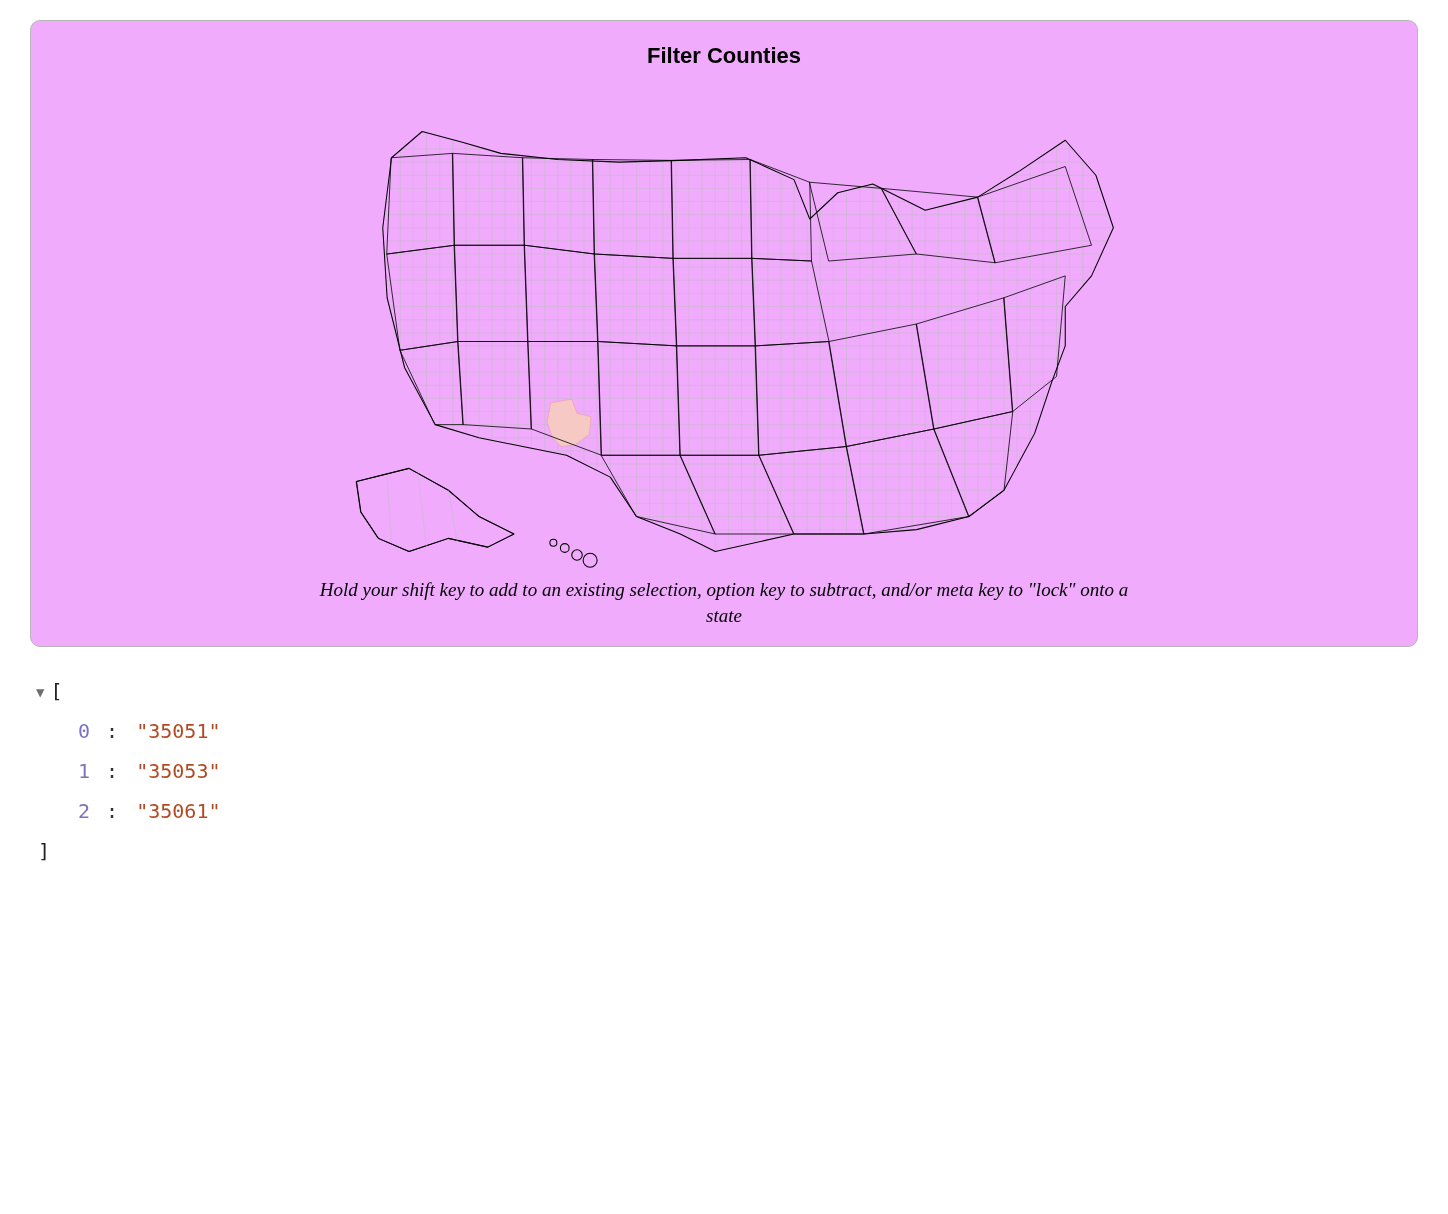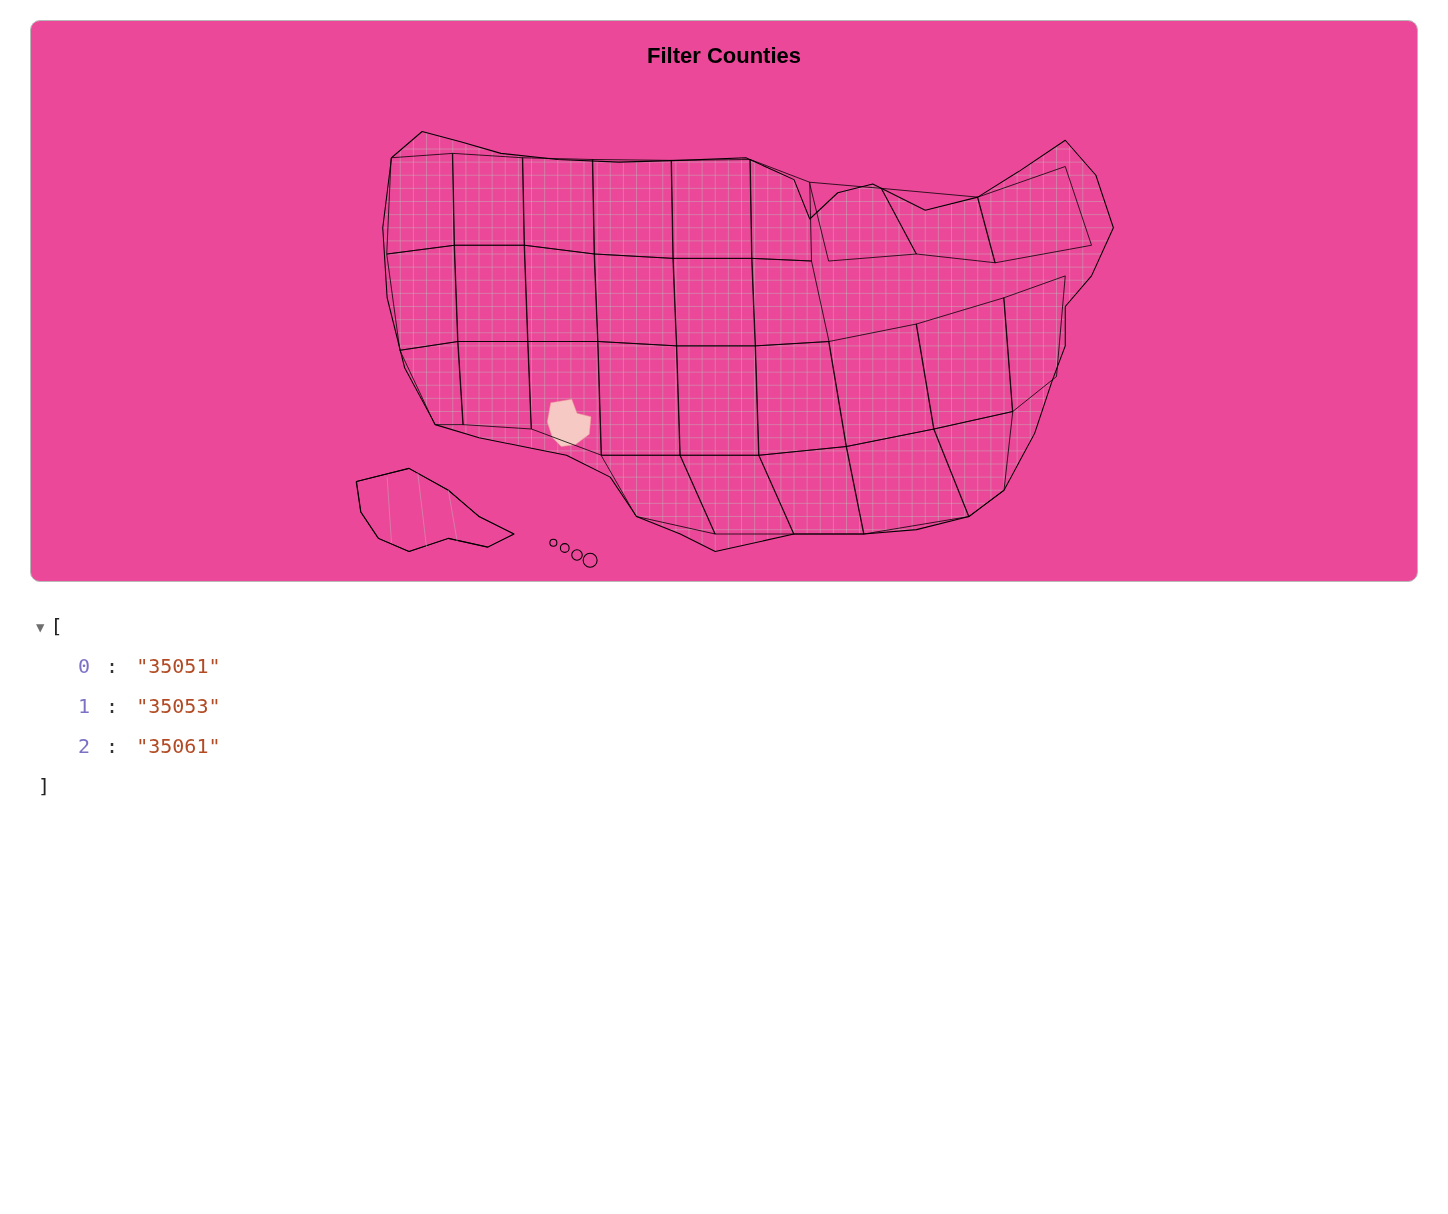--- a/index.html
+++ b/index.html
@@ -8,21 +8,21 @@
       padding: 20px 30px;
       font-family: -apple-system, BlinkMacSystemFont, "Segoe UI", Helvetica, Arial, sans-serif;
       font-size: 16px;
       color: #000;
       background: #fff;
     }
     .card {
       border: 1px solid #b7b7b7;
       border-radius: 10px;
       overflow: hidden;
-      background: #ec4899;
+      background: #f0abfc;
       margin-bottom: 24px;
     }
     .card-body {
       padding: 18px 24px 12px 24px;
     }
     .chart-title {
       text-align: center;
       font-size: 22px;
       font-weight: 700;
       margin: 4px 0 10px 0;
@@ -261,20 +261,21 @@
 
         <g>
           <circle class="nation" cx="285" cy="530" r="4"></circle>
           <circle class="nation" cx="298" cy="536" r="5"></circle>
           <circle class="nation" cx="312" cy="544" r="6"></circle>
           <circle class="nation" cx="327" cy="550" r="8"></circle>
         </g>
       </svg>
     </div>
 
+    <div class="hint">Hold your shift key to add to an existing selection, option key to subtract, and/or meta key to "lock" onto a state</div>
   </div>
 
 </div>
 
 <div class="inspector">
   <div>
     <span class="caret">▼</span><span class="bracket">[</span>
   </div>
   <div id="array-rows">
       <div class="row"><span class="idx">0</span><span class="colon"> : </span><span class="str">"35051"</span></div>

